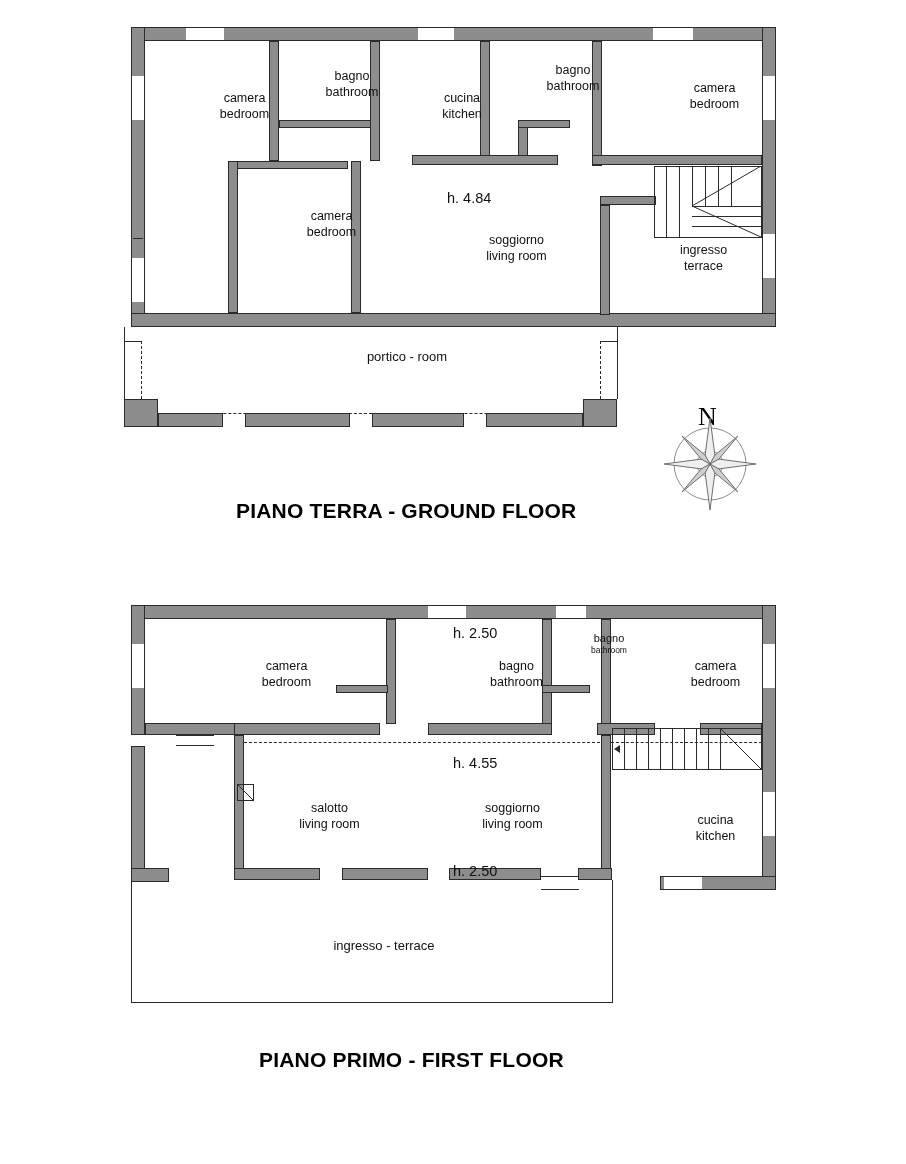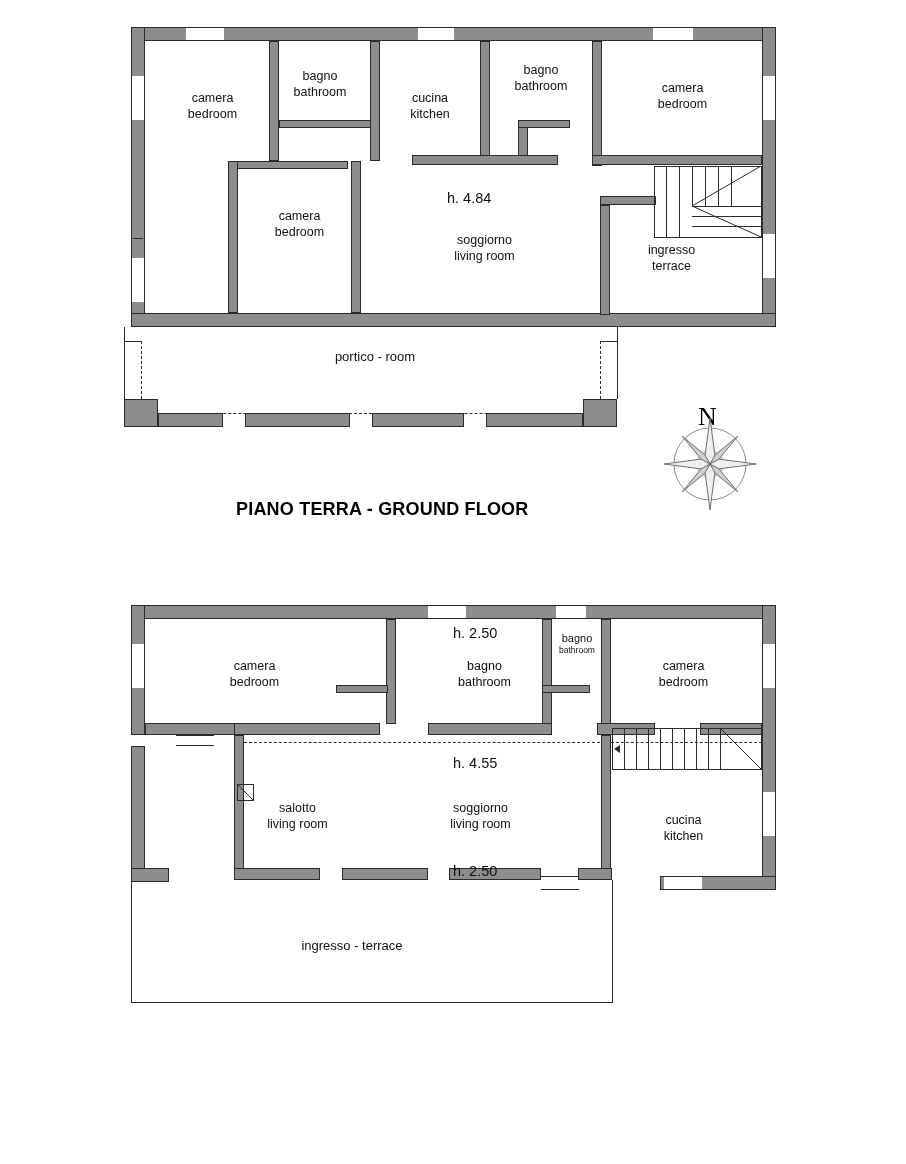--- a/index.html
+++ b/index.html
@@ -4,23 +4,23 @@
 <style>
   html,body{margin:0;padding:0;background:#ffffff;}
   body{width:906px;height:1164px;position:relative;font-family:"Liberation Sans",sans-serif;color:#111;}
   .stage{position:absolute;left:0;top:0;width:906px;height:1164px;}
   .abs{position:absolute;}
   
   .wall{position:absolute;background:#8d8d8d;border:1px solid #2b2b2b;box-sizing:border-box;}
   .thin{position:absolute;background:#2b2b2b;}
   .win{position:absolute;background:#ffffff;border-top:1px solid #2b2b2b;border-bottom:1px solid #2b2b2b;box-sizing:border-box;}
   .winv{position:absolute;background:#ffffff;border-left:1px solid #2b2b2b;border-right:1px solid #2b2b2b;box-sizing:border-box;}
-  .lbl{position:absolute;text-align:center;line-height:1.28;font-size:12.5px;color:#111;white-space:nowrap;}
+  .lbl{position:absolute;text-align:center;line-height:1.28;font-size:12.5px;color:#111;white-space:nowrap;padding-left:32px;}
   .hlbl{position:absolute;font-size:14.5px;color:#111;white-space:nowrap;}
-  .title{position:absolute;font-size:18px;font-weight:bold;letter-spacing:.2px;color:#000;white-space:nowrap;}
+  .title{position:absolute;font-size:21px;font-weight:bold;letter-spacing:.2px;color:#000;white-space:nowrap;}
   .dash{position:absolute;border-top:1px dashed #2b2b2b;}
   .dashv{position:absolute;border-left:1px dashed #2b2b2b;}
   .solid{position:absolute;border-top:1px solid #2b2b2b;}
   .solidv{position:absolute;border-left:1px solid #2b2b2b;}
   .stairline{position:absolute;background:#2b2b2b;height:1px;}
   .stairlinev{position:absolute;background:#2b2b2b;width:1px;}
   .compass{position:absolute;}
   .nletter{position:absolute;font-size:26px;font-family:"Liberation Serif",serif;color:#000;}
   .tiny{font-size:8.5px;}
   .sm{font-size:11px;}
@@ -259,15 +259,16 @@
       <div>kitchen</div>
     </div>
     <div class="lbl" style="left:282px;top:358px;width:140px;font-size:13px;">
       <div>ingresso - terrace</div>
     </div>
 
     <div class="hlbl" style="left:453px;top:45px;">h. 2.50</div>
     <div class="hlbl" style="left:453px;top:175px;">h. 4.55</div>
     <div class="hlbl" style="left:453px;top:283px;">h. 2.50</div>
 
+    <div class="title" style="left:259px;top:468px;">PIANO PRIMO - FIRST FLOOR</div>
   </div>
 
 </div>
 
 </body></html>

